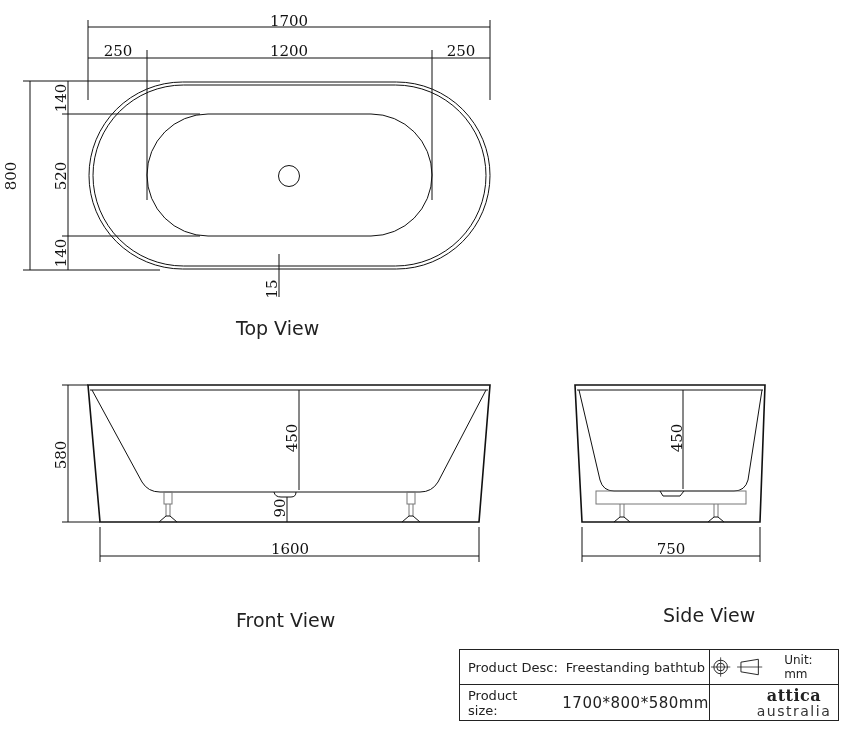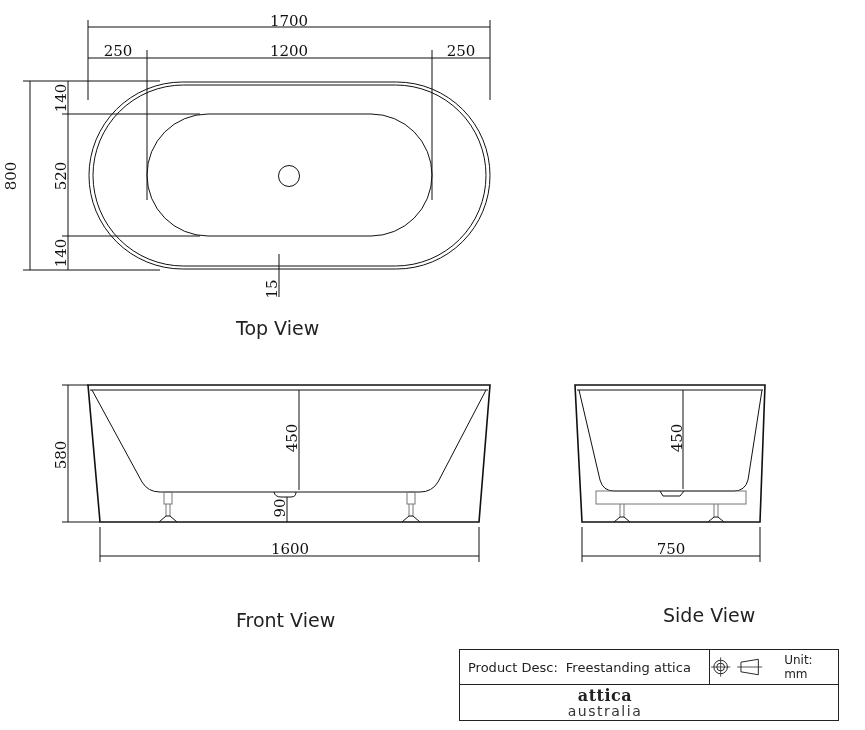--- a/index.html
+++ b/index.html
@@ -136,32 +136,36 @@
     <line class="ln" x1="582" y1="556" x2="760" y2="556"></line>
     <text class="dim" x="671" y="554" text-anchor="middle">750</text>
 
     <text class="caption" x="663" y="622">Side View</text>
   </g>
 </svg>
 
 <div class="titleblock">
   <div class="tb-cell">
     <span class="tb-label">Product Desc:</span>
-    <span>Freestanding attica</span>
+    <span>Freestanding bathtub</span>
   </div>
   <div class="tb-cell r">
     <svg width="56" height="22" viewBox="0 0 56 22">
       <circle cx="11" cy="11" r="7" fill="none" stroke="#222" stroke-width="1"></circle>
       <circle cx="11" cy="11" r="4" fill="none" stroke="#222" stroke-width="1"></circle>
       <line x1="1" y1="11" x2="21" y2="11" stroke="#222" stroke-width="0.8"></line>
       <line x1="11" y1="1" x2="11" y2="21" stroke="#222" stroke-width="0.8"></line>
       <path d="M32,6 L50,3 L50,19 L32,16 Z" fill="none" stroke="#222" stroke-width="1"></path>
       <line x1="28" y1="11" x2="54" y2="11" stroke="#222" stroke-width="0.8"></line>
     </svg>
     <span class="unit">Unit:  mm</span>
   </div>
+  <div class="tb-cell b">
+    <span class="tb-label">Product size:</span>
+    <span class="tb-size">1700*800*580mm</span>
+  </div>
   <div class="tb-cell r b">
     <div class="brand">
       <span class="brand-main">attica</span>
       <span class="brand-sub">australia</span>
     </div>
   </div>
 </div>
 
 </body></html>

